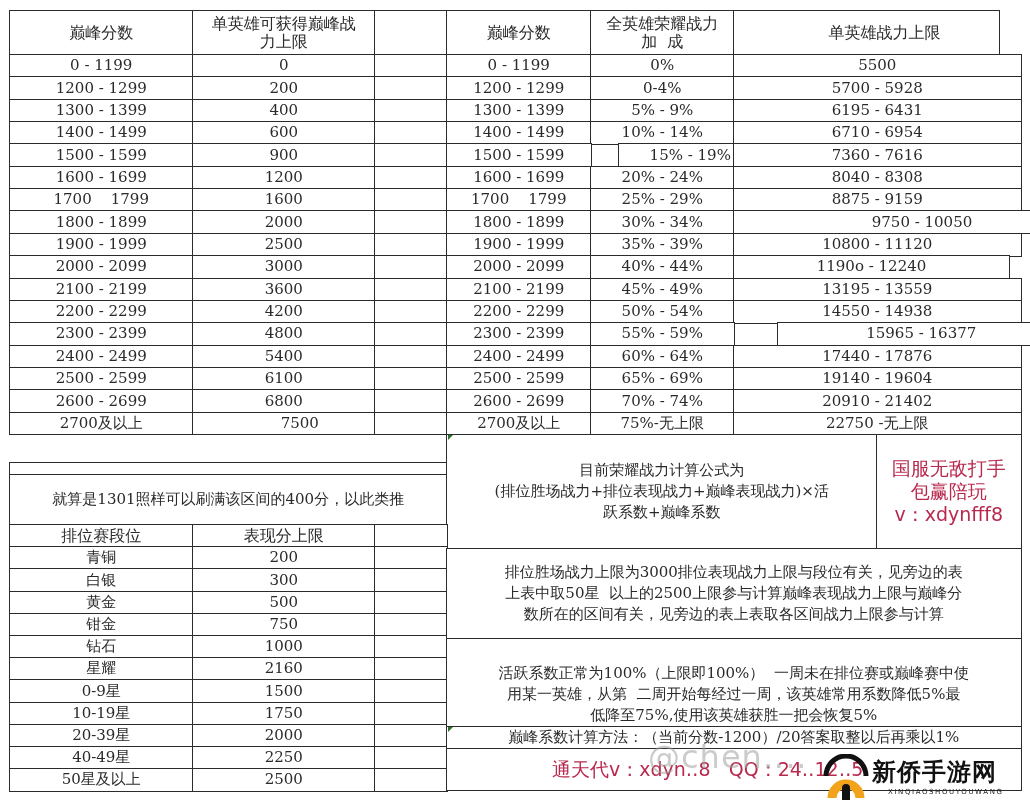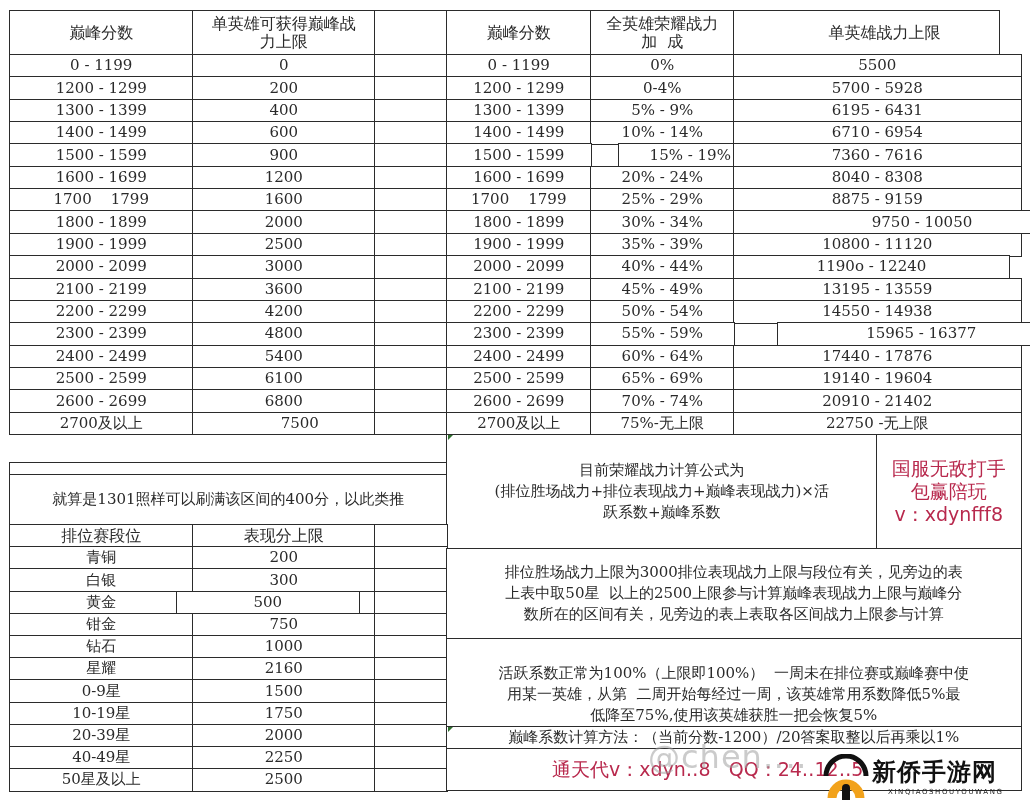--- a/index.html
+++ b/index.html
@@ -174,21 +174,21 @@
     <div class="cell hdr" style="left: 9px; top: 523.95px; width: 184.5px; height: 23.7px;">排位赛段位</div>
     <div class="cell hdr" style="left: 192px; top: 523.95px; width: 183.5px; height: 23.7px;">表现分上限</div>
     <div class="cell" style="left: 374px; top: 523.95px; width: 73.5px; height: 23.7px;"></div>
     <div class="cell" style="left: 9px; top: 546.15px; width: 184.5px; height: 23.7px;">青铜</div>
     <div class="cell" style="left: 192px; top: 546.15px; width: 183.5px; height: 23.7px;">200</div>
     <div class="cell" style="left: 374px; top: 546.15px; width: 73.5px; height: 23.7px;"></div>
     <div class="cell" style="left: 9px; top: 568.35px; width: 184.5px; height: 23.7px;">白银</div>
     <div class="cell" style="left: 192px; top: 568.35px; width: 183.5px; height: 23.7px;">300</div>
     <div class="cell" style="left: 374px; top: 568.35px; width: 73.5px; height: 23.7px;"></div>
     <div class="cell" style="left: 9px; top: 590.55px; width: 184.5px; height: 23.7px;">黄金</div>
-    <div class="cell" style="left: 176px; top: 590.55px; width: 183.5px; height: 23.7px; text-align: center;">500</div>
+    <div class="cell" style="left: 192px; top: 590.55px; width: 183.5px; height: 23.7px; text-align: center;">500</div>
     <div class="cell" style="left: 374px; top: 590.55px; width: 73.5px; height: 23.7px;"></div>
     <div class="cell" style="left: 9px; top: 612.75px; width: 184.5px; height: 23.7px;">钳金</div>
     <div class="cell" style="left: 192px; top: 612.75px; width: 183.5px; height: 23.7px;">750</div>
     <div class="cell" style="left: 374px; top: 612.75px; width: 73.5px; height: 23.7px;"></div>
     <div class="cell" style="left: 9px; top: 634.95px; width: 184.5px; height: 23.7px;">钻石</div>
     <div class="cell" style="left: 192px; top: 634.95px; width: 183.5px; height: 23.7px;">1000</div>
     <div class="cell" style="left: 374px; top: 634.95px; width: 73.5px; height: 23.7px;"></div>
     <div class="cell" style="left: 9px; top: 657.15px; width: 184.5px; height: 23.7px;">星耀</div>
     <div class="cell" style="left: 192px; top: 657.15px; width: 183.5px; height: 23.7px;">2160</div>
     <div class="cell" style="left: 374px; top: 657.15px; width: 73.5px; height: 23.7px;"></div>

